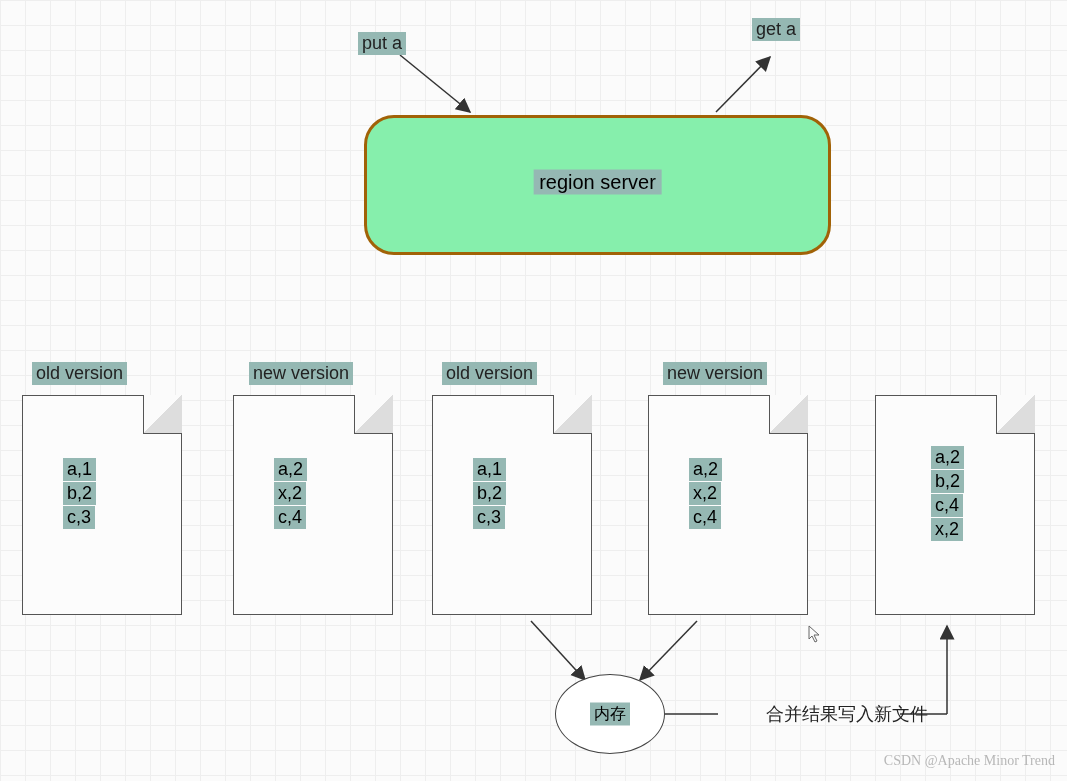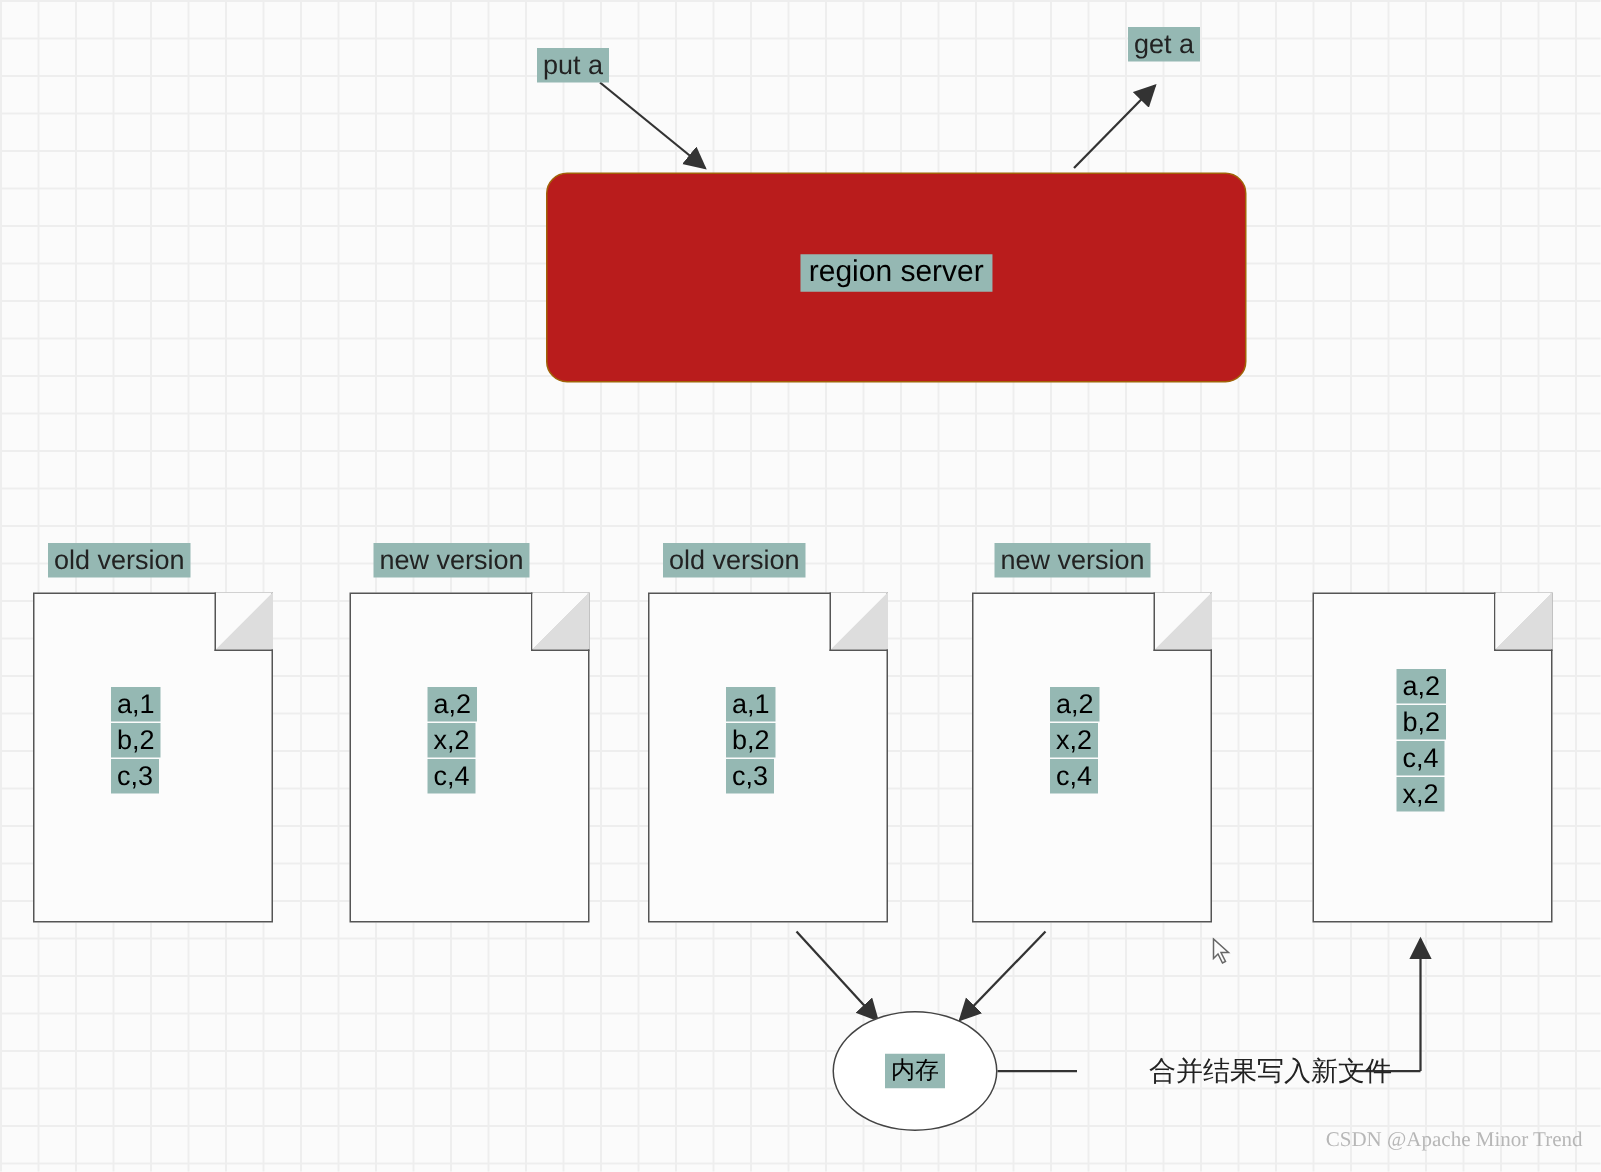--- a/index.html
+++ b/index.html
@@ -22,23 +22,23 @@
       font-size: 18px;
       padding: 1px 4px;
       white-space: nowrap;
     }
     .region-server {
       position: absolute;
       left: 364px;
       top: 115px;
       width: 467px;
       height: 140px;
-      border: 1px solid #a16207;
-      border-radius: 14px;
-      background: #b91c1c;
+      border: 3px solid #a16207;
+      border-radius: 30px;
+      background: #86efac;
     }
     .region-server-label {
       position: absolute;
       left: 50%;
       top: 48%;
       transform: translate(-50%, -50%);
       background: #95b8b3;
       font-size: 20px;
       padding: 1px 6px;
     }
@@ -60,21 +60,21 @@
     }
     .doc::after {
       content: "";
       position: absolute;
       top: -1px; right: -1px;
       width: 38px; height: 38px;
       background: linear-gradient(135deg, #fbfbfb 49%, transparent 50%);
     }
     .doc-data {
       position: absolute;
-      left: 51px;
+      left: 40px;
       top: 62px;
     }
     .doc-data span {
       display: block;
       background: #95b8b3;
       font-size: 18px;
       padding: 1px 4px;
       margin-bottom: 1px;
       width: fit-content;
     }

